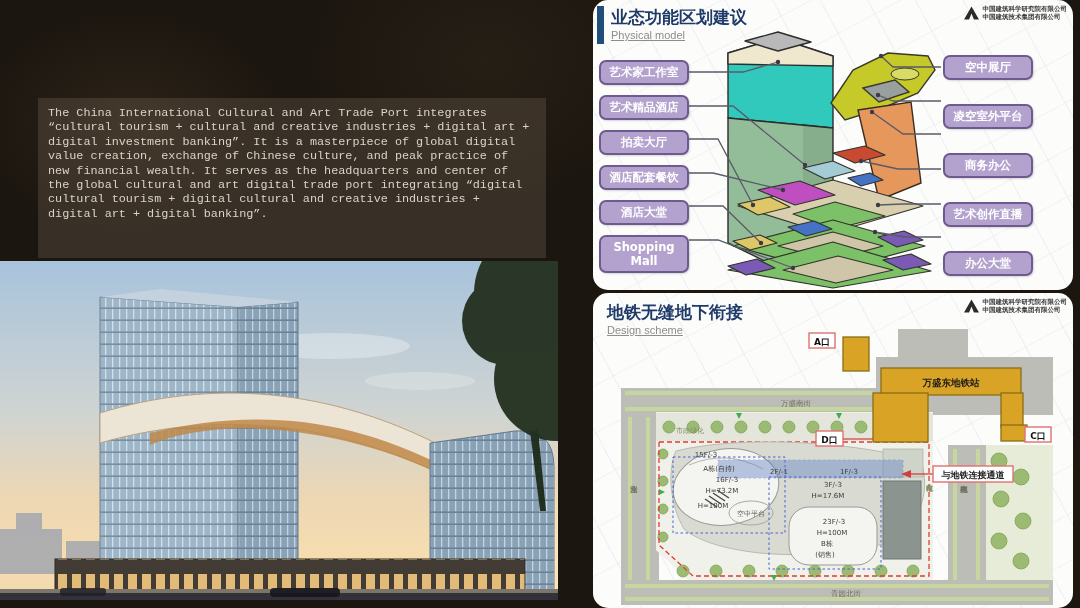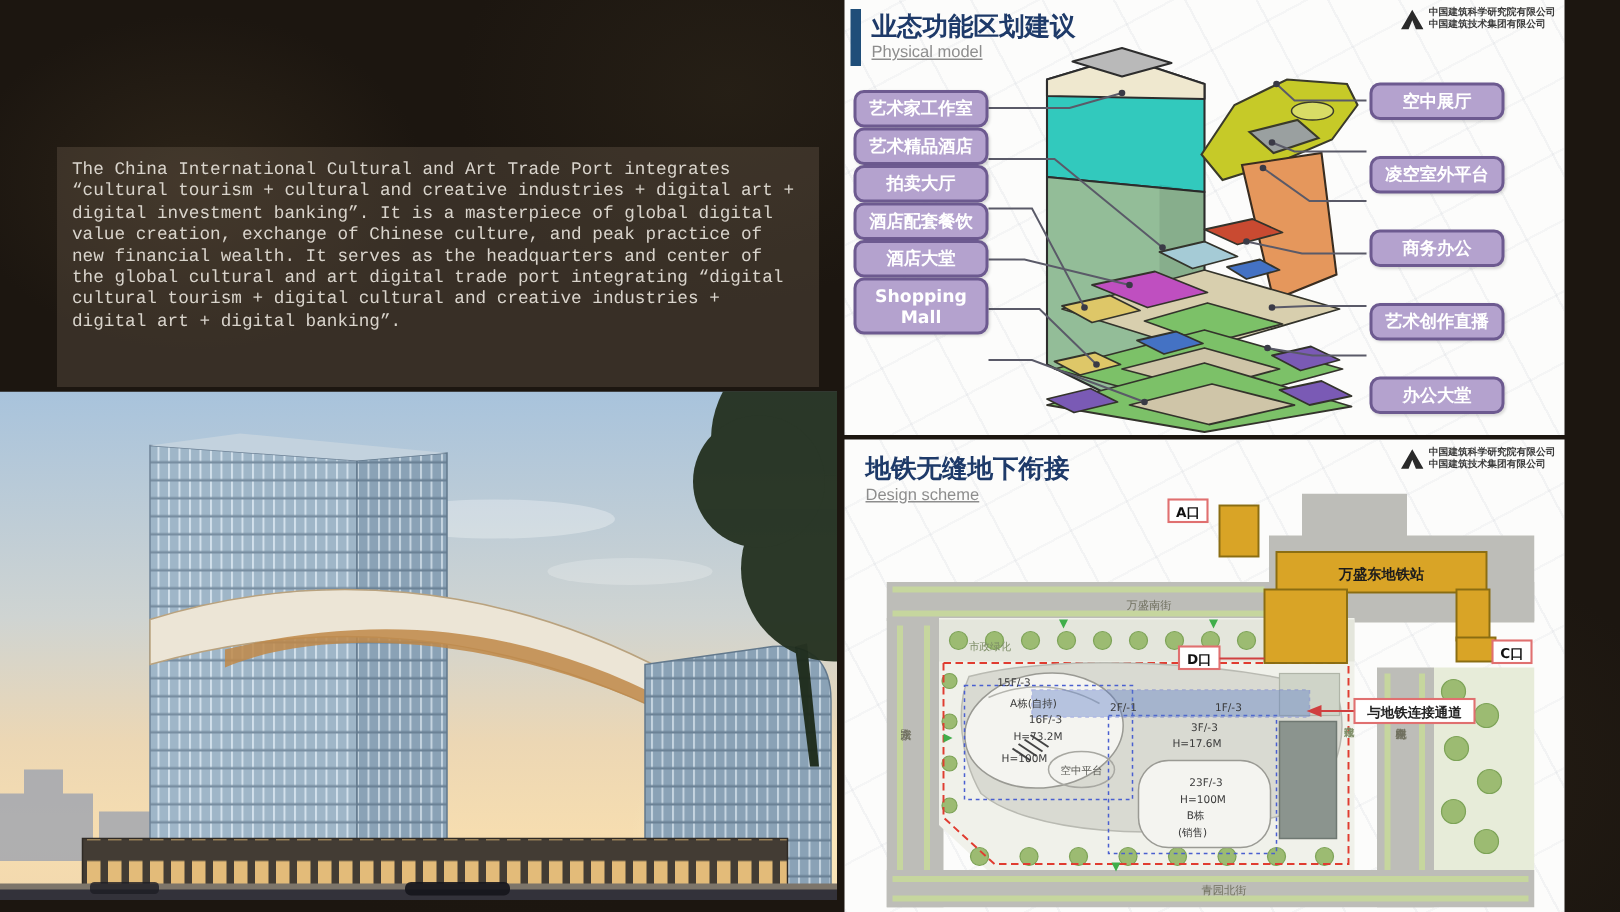--- a/index.html
+++ b/index.html
@@ -18,37 +18,37 @@
   .info-card{position:absolute;left:38px;top:98px;width:508px;height:160px;
     background:rgba(122,106,88,0.30);box-sizing:border-box;padding:8px 10px 6px 10px;}
   .card-head{display:flex;align-items:center;gap:8px;margin-bottom:2px;}
   .bullet{width:13px;height:13px;background:#c8803f;flex:0 0 auto;}
   .card-heading{color:#ffffff;font-weight:bold;font-size:15px;
     font-family:"Liberation Mono","DejaVu Sans Mono",monospace;white-space:nowrap;}
   .card-body{color:#d9d4cc;font-size:11.8px;line-height:14.4px;
     font-family:"Liberation Mono","DejaVu Sans Mono",monospace;}
   .photo{position:absolute;left:0;top:261px;width:558px;height:339px;}
   
-  .panel{position:absolute;left:563px;width:480px;
+  .panel{position:absolute;left:593px;width:480px;
     background-color:#fcfcfb;
     background-image:
       repeating-linear-gradient(62deg, rgba(130,140,160,0.08) 0 1.5px, transparent 1.5px 42px),
-      repeating-linear-gradient(-28deg, rgba(130,140,160,0.06) 0 1.5px, transparent 1.5px 42px);}
+      repeating-linear-gradient(-28deg, rgba(130,140,160,0.06) 0 1.5px, transparent 1.5px 42px); border-radius: 15px;}
   .panel-top{top:0;height:290px;}
   .panel-bottom{top:293px;height:315px;}
   .panel-titlebar{position:absolute;left:4px;top:6px;width:7px;height:38px;background:#1f4e79;}
   .panel-title{position:absolute;left:18px;top:6px;color:#1e3a69;font-weight:bold;font-size:17px;
     font-family:"DejaVu Sans",sans-serif;}
   .panel-bottom .panel-title{left:14px;top:8px;}
   .panel-subtitle{position:absolute;left:18px;top:29px;color:#8d8d8d;font-size:11px;text-decoration:underline;}
   .panel-bottom .panel-subtitle{left:14px;top:31px;}
   .logo{position:absolute;right:6px;top:5px;display:flex;align-items:center;gap:4px;}
   .logo-text{display:flex;flex-direction:column;line-height:8px;}
   .logo-text span{font-size:6.5px;color:#3a3a3a;font-weight:bold;white-space:nowrap;}
-  .labels-left{position:absolute;left:6px;top:60px;display:flex;flex-direction:column;z-index:3;}
+  .labels-left{position:absolute;left:6px;top:60px;display:flex;flex-direction:column;gap:10px;z-index:3;}
   .labels-right{position:absolute;left:350px;top:55px;display:flex;flex-direction:column;gap:24px;z-index:3;}
   .fn-label{box-sizing:border-box;width:90px;padding:3px 3px;background:#b4a2ce;border:2px solid #6d5a90;
     border-radius:7px;color:#fff;font-weight:bold;font-size:11.5px;text-align:center;
     font-family:"DejaVu Sans",sans-serif;box-shadow:1px 1px 2px rgba(0,0,0,0.15);}
   .overlay-svg{position:absolute;left:0;top:0;z-index:2;}
   .model-svg{position:absolute;left:90px;top:8px;z-index:1;}
   .map-svg{position:absolute;left:28px;top:36px;z-index:1;}
 </style>
 </head>
 <body>

